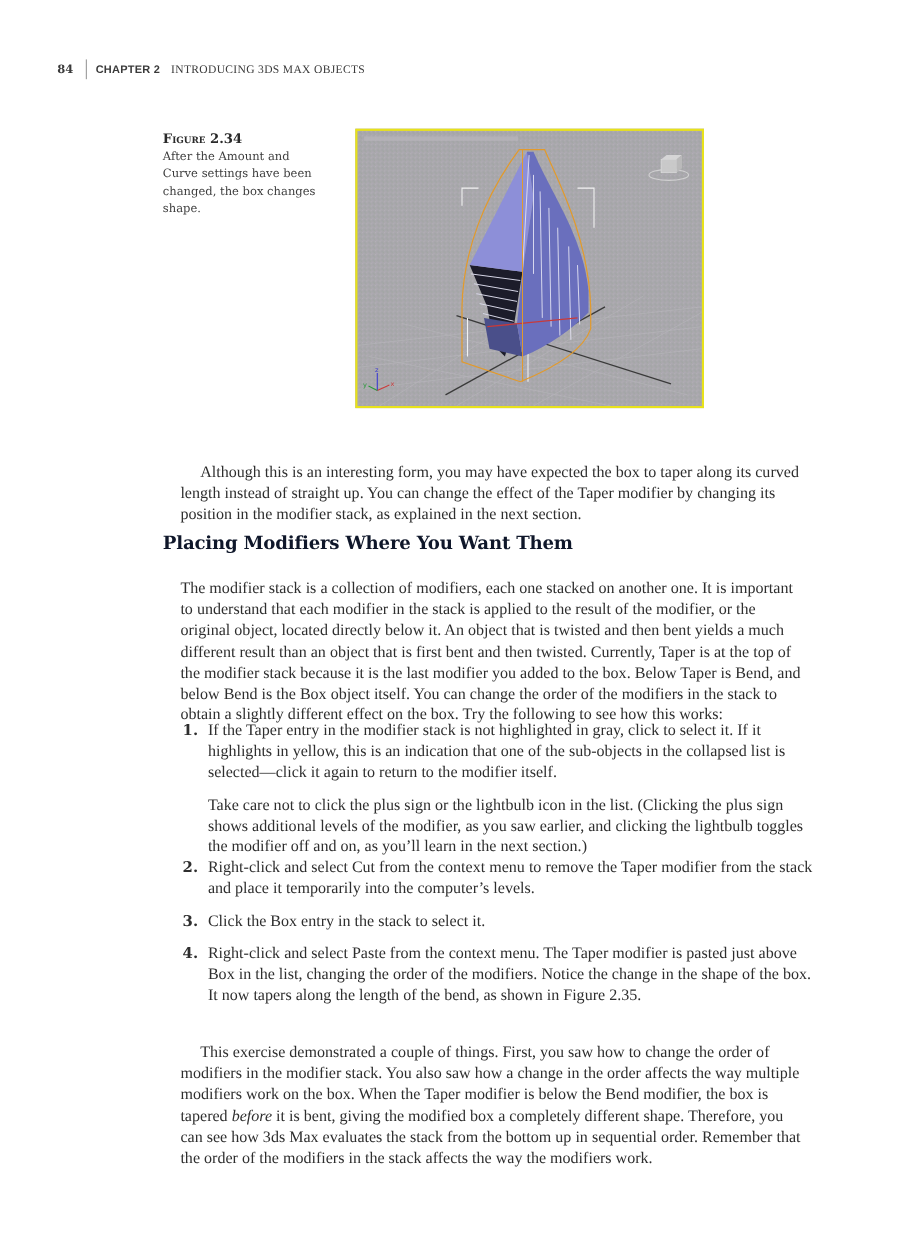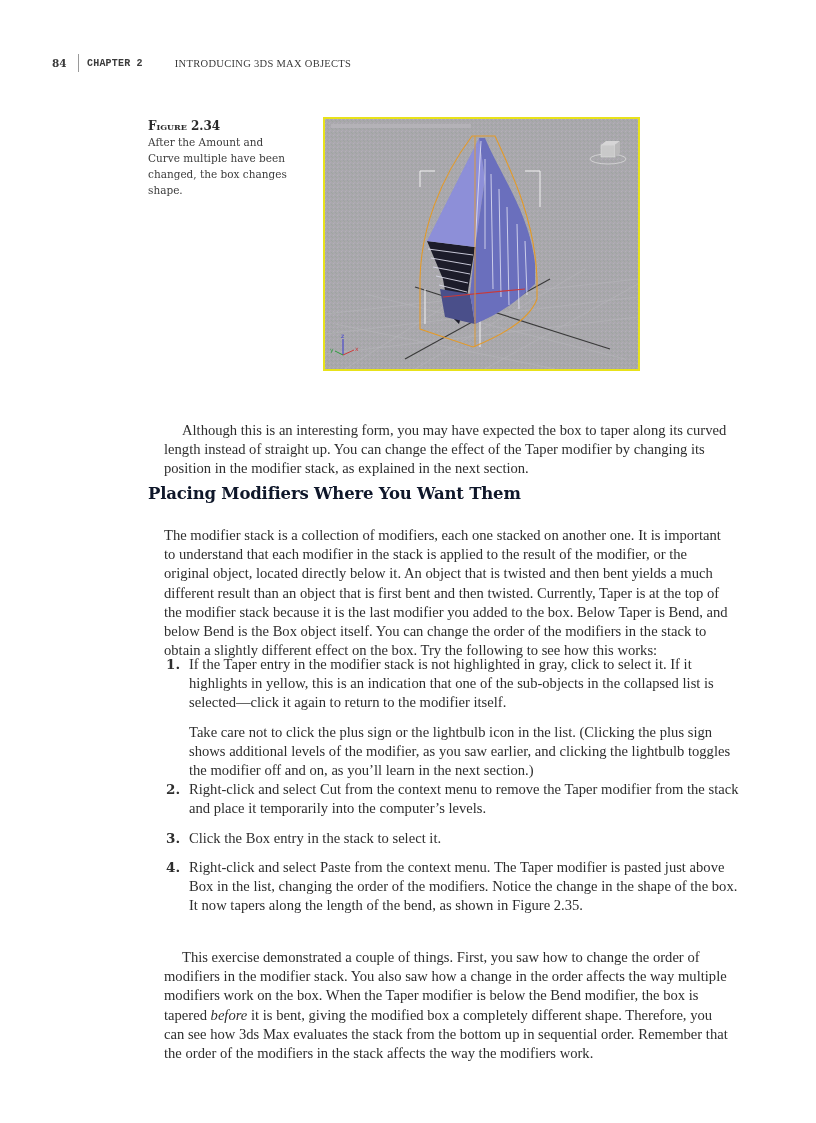--- a/index.html
+++ b/index.html
@@ -3,22 +3,22 @@
 <meta charset="utf-8">
 <style>
   html, body { margin: 0; padding: 0; background: #ffffff; }
   body { width: 816px; height: 1123px; position: relative; overflow: hidden;
          font-family: "Liberation Serif", "DejaVu Serif", serif; color: #2b2b2b; }
 
   .running-head { position: absolute; left: 52px; top: 55px; height: 16px;
     display: flex; align-items: center; font-size: 11px; color: #3a3a3a; justify-content: flex-end; }
   .page-num { font-weight: bold; font-family: "DejaVu Serif", serif; font-size: 10.5px; width: 22px; }
   .head-rule { width: 1px; height: 18px; background: #9a9a9a; margin: 0 8px 0 4px; }
-  .chapter-label { font-weight: bold; font-family: Liberation Mono, monospace; font-size: 10px; letter-spacing: 0.2px; }
-  .chapter-title { font-size: 10.5px; letter-spacing: 0.3px; margin-left: 32px; }
+  .chapter-label { font-weight: bold; font-family: Liberation Sans, sans-serif; font-size: 10px; margin-right: 10px; letter-spacing: 0.2px; }
+  .chapter-title { font-size: 10.5px; letter-spacing: 0.3px; }
 
   .caption { position: absolute; left: 148px; top: 118px; width: 150px;
     font-family: "DejaVu Serif", serif; font-size: 10.5px; line-height: 16px; color: #3c3c3c; }
   .caption .fig-label { font-weight: bold; font-size: 12px; font-variant: small-caps; color: #2a2a2a; display: block; }
 
   .figure { position: absolute; left: 323px; top: 117px; width: 317px; height: 254px;
     border: 2px solid #e8e21a; background: #a8a8ab; box-sizing: border-box; overflow: hidden; }
   .figure svg { display: block; }
 
   .body { position: absolute; left: 148px; width: 598px; font-size: 14.6px; line-height: 19.2px; color: #2e2e2e; }
@@ -43,21 +43,21 @@
 
 <div class="running-head">
   <span class="page-num">84</span>
   <span class="head-rule"></span>
   <span class="chapter-label">CHAPTER 2</span>
   <span class="chapter-title">INTRODUCING 3DS MAX OBJECTS</span>
 </div>
 
 <div class="caption">
   <span class="fig-label">Figure 2.34</span>
-  <span>After the Amount and Curve multiple have been changed, the box changes shape.</span>
+  <span>After the Amount and Curve settings have been changed, the box changes shape.</span>
 </div>
 
 <div class="figure">
   <svg width="313" height="250" viewBox="0 0 313 250">
     <defs>
       <pattern id="noise" width="4" height="4" patternUnits="userSpaceOnUse">
         <rect width="4" height="4" fill="#a9a8ac"></rect>
         <rect x="0" y="0" width="1" height="1" fill="#b4b0b8"></rect>
         <rect x="2" y="1" width="1" height="1" fill="#9ea2a4"></rect>
         <rect x="1" y="3" width="1" height="1" fill="#b0aab6"></rect>

